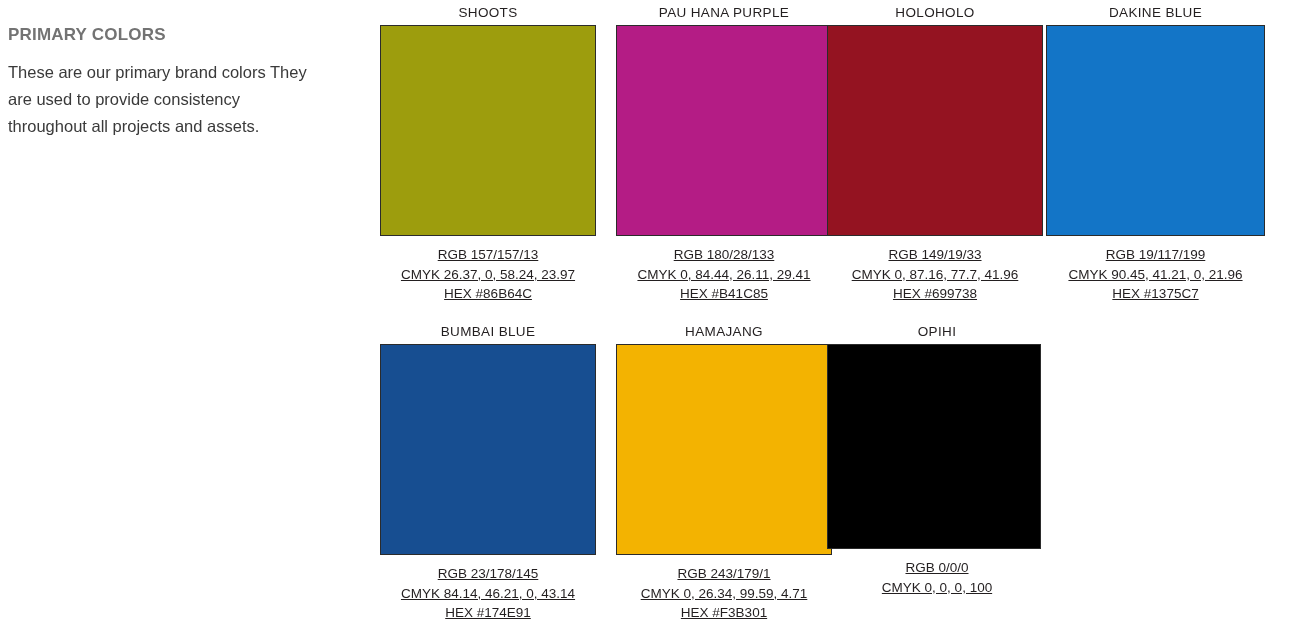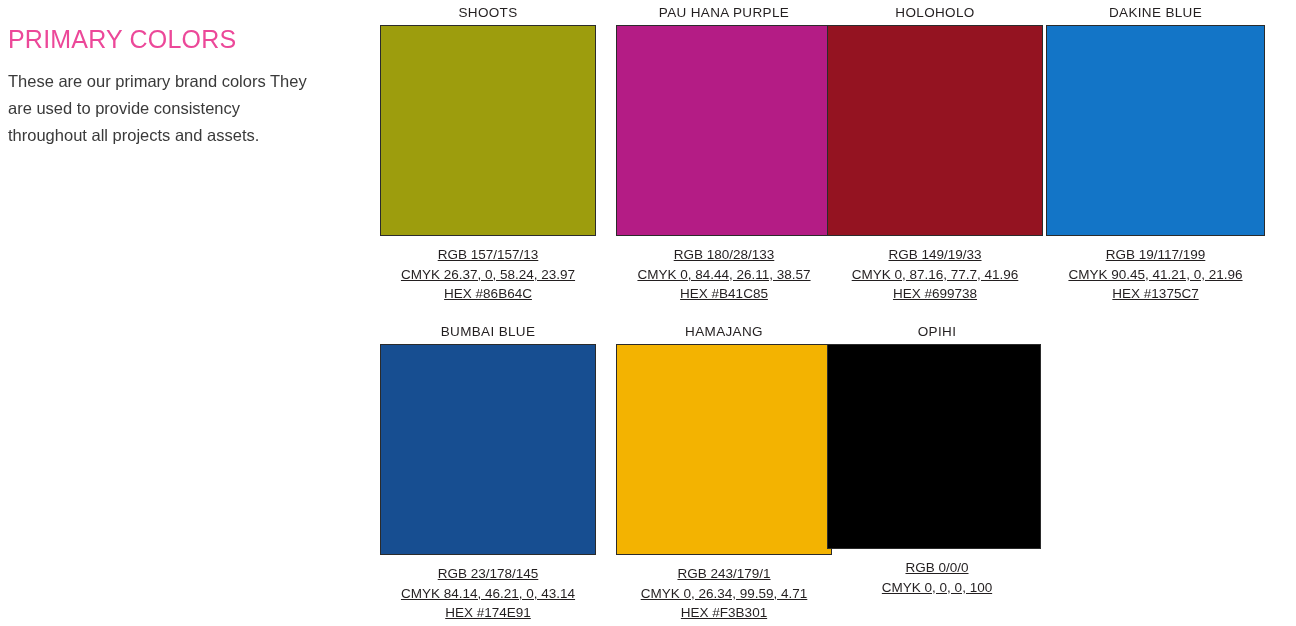--- a/index.html
+++ b/index.html
@@ -17,24 +17,24 @@
   }
 
   
   #intro-panel {
     position: absolute;
     left: 8px;
     top: 26px;
     width: 320px;
   }
   #intro-title {
-    font-size: 25px;
-    font-weight: normal;
+    font-size: 17px;
+    font-weight: bold;
     letter-spacing: 0.2px;
-    color: #ec4899;
+    color: #737373;
     margin: 0 0 14px 0;
     line-height: 1.1;
   }
   #intro-body {
     font-size: 16.5px;
     line-height: 27px;
     color: #3a3a3a;
     margin: 0;
     max-width: 300px;
   }
@@ -110,21 +110,21 @@
       <span class="spec-line">CMYK 26.37, 0, 58.24, 23.97</span>
       <span class="spec-line">HEX #86B64C</span>
     </div>
   </article>
 
   <article class="swatch-card row-0 col-1">
     <div class="swatch-name">PAU HANA PURPLE</div>
     <div class="swatch-chip chip-std" style="background:#B41C85"></div>
     <div class="swatch-specs">
       <span class="spec-line">RGB 180/28/133</span>
-      <span class="spec-line">CMYK 0, 84.44, 26.11, 38.57</span>
+      <span class="spec-line">CMYK 0, 84.44, 26.11, 29.41</span>
       <span class="spec-line">HEX #B41C85</span>
     </div>
   </article>
 
   <article class="swatch-card row-0 col-2">
     <div class="swatch-name">HOLOHOLO</div>
     <div class="swatch-chip chip-std" style="background:#941321"></div>
     <div class="swatch-specs">
       <span class="spec-line">RGB 149/19/33</span>
       <span class="spec-line">CMYK 0, 87.16, 77.7, 41.96</span>

